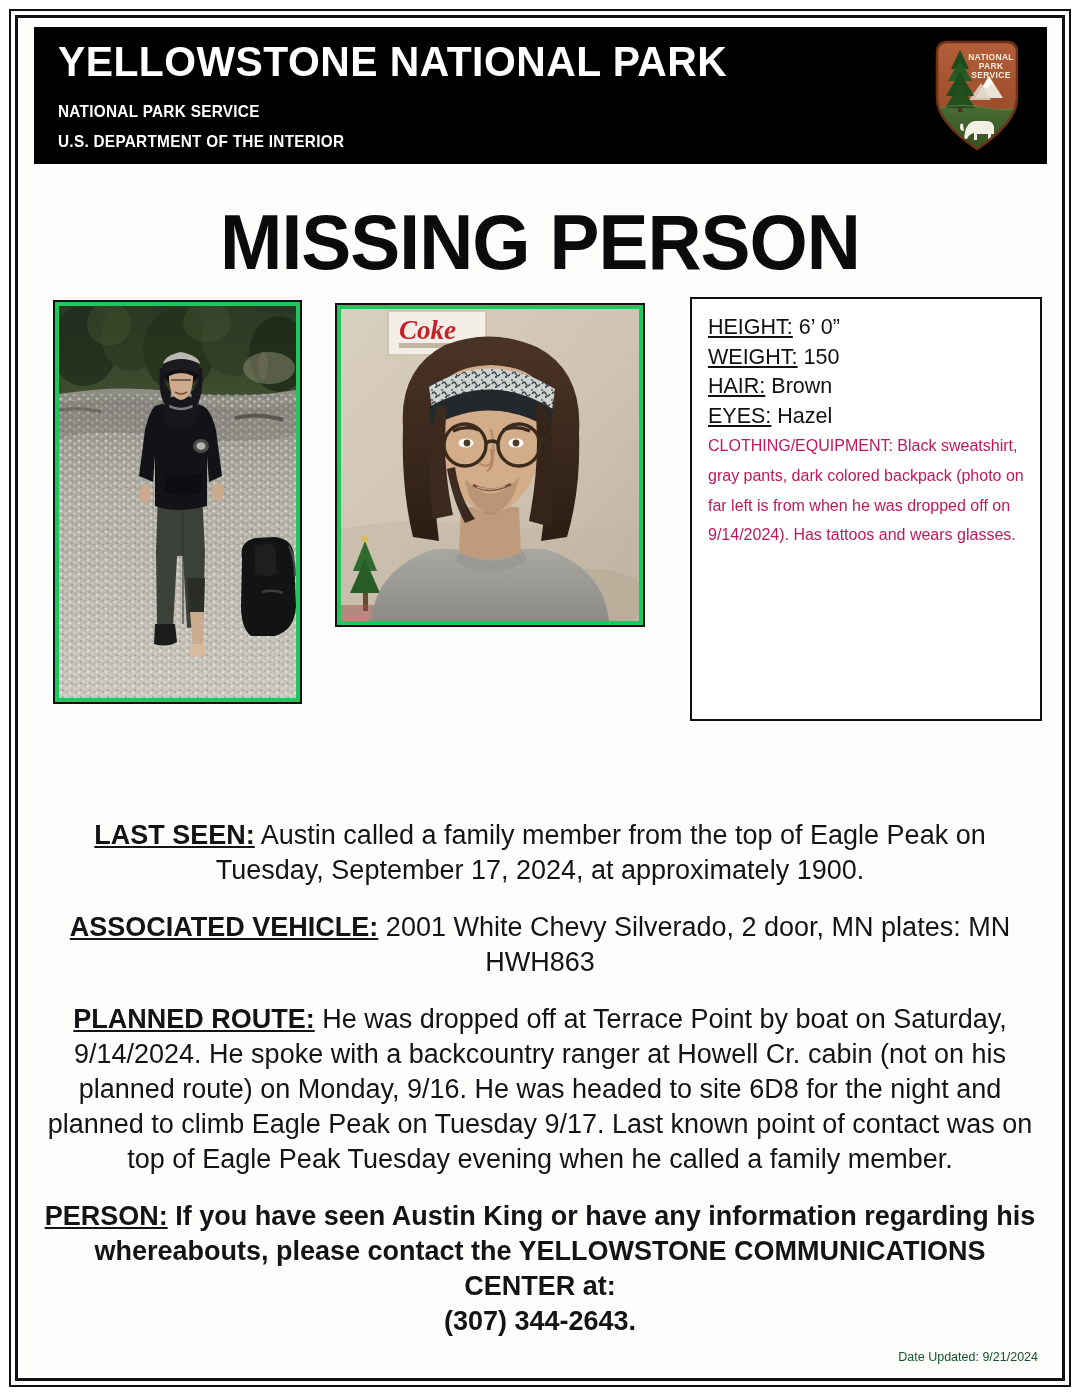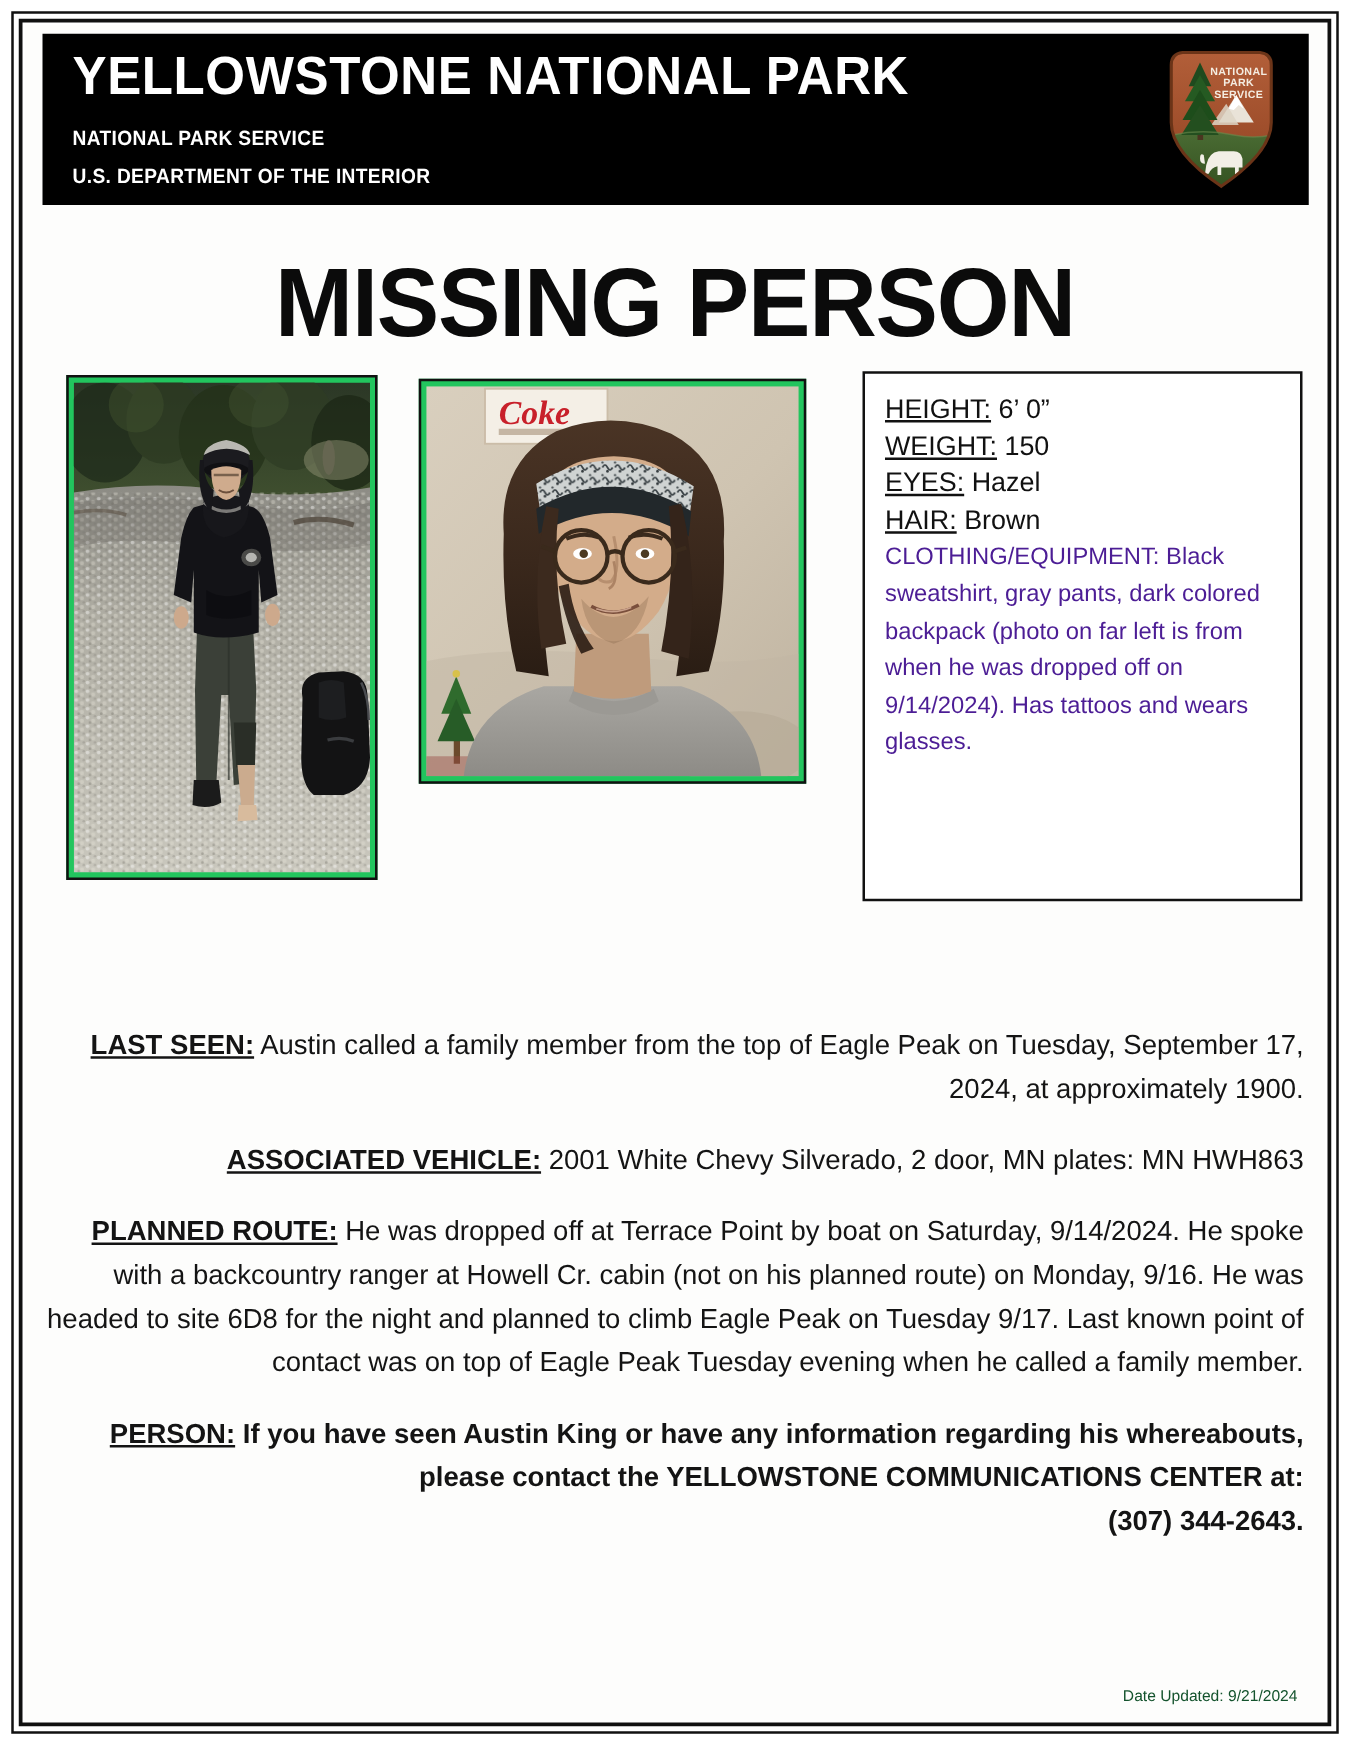--- a/index.html
+++ b/index.html
@@ -137,23 +137,23 @@
     padding: 14px 10px 0 16px;
   }
   .desc-line {
     font-size: 21.5px;
     line-height: 29.6px;
     color: #111111;
     margin: 0;
   }
   .desc-line .lbl { text-decoration: underline; }
   .desc-block {
-    font-size: 19px;
+    font-size: 16px;
     line-height: 29.6px;
-    color: #4c1d95;
+    color: #be185d;
     margin: 0;
   }
 
   
   .person-name {
     position: absolute;
     left: 0; top: 716px;
     width: 1040px;
     text-align: center;
     font-size: 55px;
@@ -163,25 +163,25 @@
   }
 
   
   .body-wrap {
     position: absolute;
     left: 17px;
     top: 798px;
     width: 1006px;
   }
   .para {
-    font-size: 22px;
+    font-size: 27px;
     line-height: 35px;
     color: #141414;
     margin: 0 0 22px 0;
-    text-align: right;
+    text-align: center;
   }
   .para .lbl {
     font-weight: bold;
     text-decoration: underline;
   }
   .para.contact {
     font-weight: bold;
     line-height: 35px;
   }
   .para.contact .lbl { font-weight: bold; }
@@ -448,22 +448,22 @@
           <path d="M136 178 Q150 183 164 177" stroke="#c8a08a" stroke-width="1.4" fill="none"></path>
 
           <path d="M124 170 Q150 200 178 168 Q172 200 150 206 Q128 200 124 170 Z" fill="#6b4e36" opacity="0.24"></path>
         </g>
       </svg>
     </div>
 
     <div class="desc-box">
       <p class="desc-line"><span class="lbl">HEIGHT:</span> <span>6’ 0”</span></p>
       <p class="desc-line"><span class="lbl">WEIGHT:</span> <span>150</span></p>
+      <p class="desc-line"><span class="lbl">HAIR:</span> <span>Brown</span></p>
       <p class="desc-line"><span class="lbl">EYES:</span> <span>Hazel</span></p>
-      <p class="desc-line"><span class="lbl">HAIR:</span> <span>Brown</span></p>
       <p class="desc-block"><span class="lbl">CLOTHING/EQUIPMENT:</span> <span>Black sweatshirt, gray pants, dark colored backpack (photo on far left is from when he was dropped off on 9/14/2024). Has tattoos and wears glasses.</span></p>
     </div>
 
 
     <div class="body-wrap">
 
       <p class="para"><span class="lbl">LAST SEEN:</span><span> Austin called a family member from the top of Eagle Peak on Tuesday, September 17, 2024, at approximately 1900.</span></p>
 
       <p class="para"><span class="lbl">ASSOCIATED VEHICLE:</span><span> 2001 White Chevy Silverado, 2 door, MN plates: MN HWH863</span></p>
 

